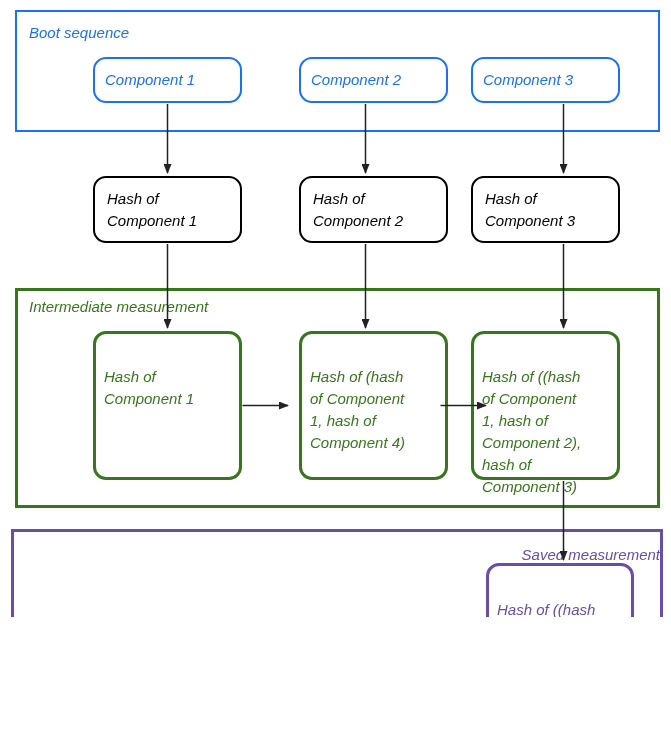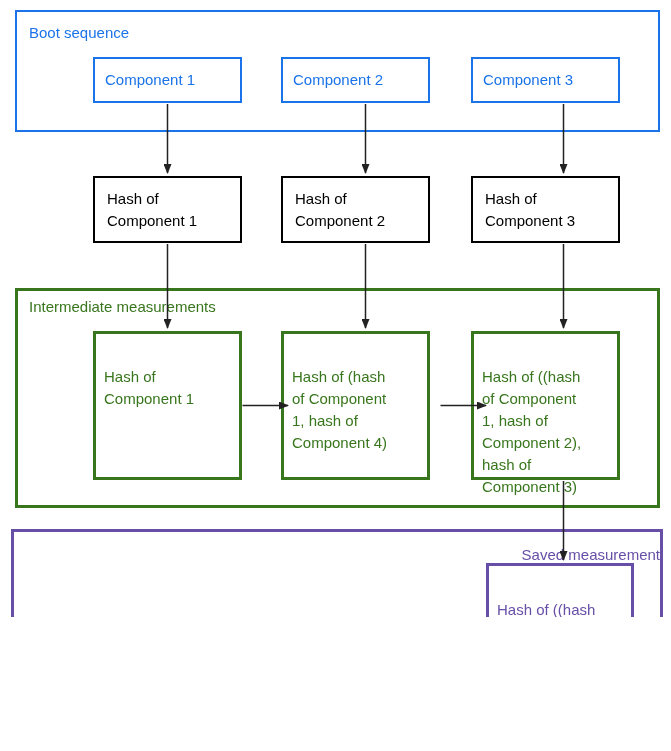--- a/index.html
+++ b/index.html
@@ -16,20 +16,21 @@
     font-family: "Liberation Sans", "DejaVu Sans", sans-serif;
     font-size: 15px;
     line-height: 22px;
   }
   .canvas {
     position: relative;
     width: 671px;
     height: 617px;
     background: var(--color-background);
     overflow: hidden;
+    font-style: italic;
   }
   .group {
     position: absolute;
     background: transparent;
   }
   .group-title {
     white-space: nowrap;
   }
   .group.boot {
     left: 15px; top: 10px; width: 645px; height: 122px;
@@ -48,20 +49,21 @@
     border: 3px solid var(--color-purple);
     color: var(--color-purple);
     text-align: right;
   }
   .group.saved .group-title { padding: 12px 0 0 10px; }
 
   .node {
     position: absolute;
     background: var(--color-background);
     white-space: pre-line;
+    border-radius: 13px;
   }
   .comp-box {
     top: 57px; width: 149px; height: 46px;
     border: 2px solid var(--color-blue);
     color: var(--color-blue);
     display: flex; align-items: center;
     padding-left: 10px;
   }
   .hash-box {
     top: 176px; width: 149px; height: 67px;
@@ -76,21 +78,21 @@
     color: var(--color-green);
     padding: 10px 6px 0 8px;
   }
   .saved-box {
     left: 486px; top: 563px; width: 148px; height: 150px;
     border: 3px solid var(--color-purple);
     color: var(--color-purple);
     padding: 11px 4px 0 8px;
   }
   .col-1 { left: 93px; }
-  .col-2 { left: 281px; }
+  .col-2 { left: 299px; }
   .col-3 { left: 471px; }
 
   svg.arrows {
     position: absolute;
     left: 0; top: 0;
     width: 671px; height: 751px;
     pointer-events: none;
   }
   svg.arrows line {
     stroke: var(--color-arrow);
@@ -123,21 +125,21 @@
   <div class="node hash-box col-2">
     <span>Hash of
 Component 2</span>
   </div>
   <div class="node hash-box col-3">
     <span>Hash of
 Component 3</span>
   </div>
 
   <div class="group intermediate">
-    <div class="group-title">Intermediate measurements</div>
+    <div class="group-title">Intermediate measurement</div>
   </div>
   <div class="node im-box col-1">
     <span>Hash of
 Component 1</span>
   </div>
   <div class="node im-box col-2">
     <span>Hash of (hash
 of Component
 1, hash of
 Component 4)</span>

